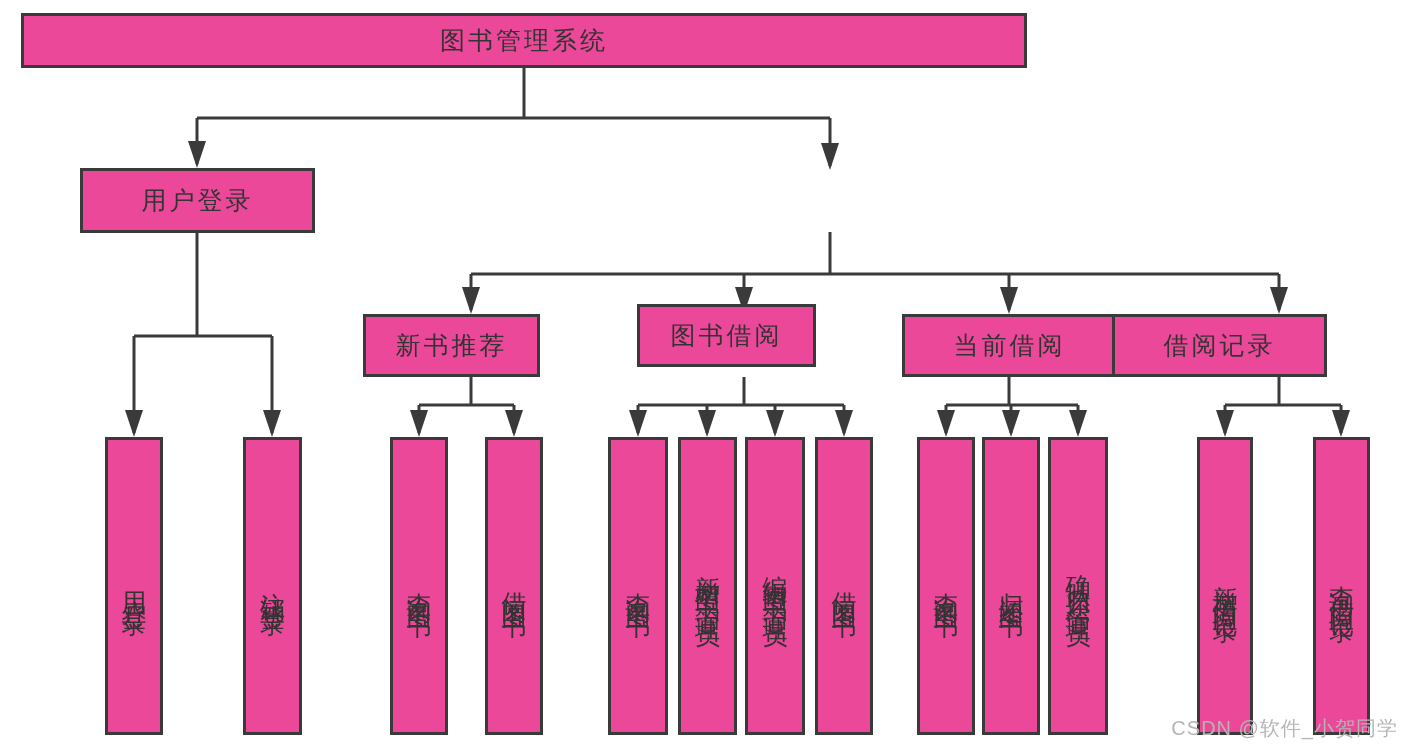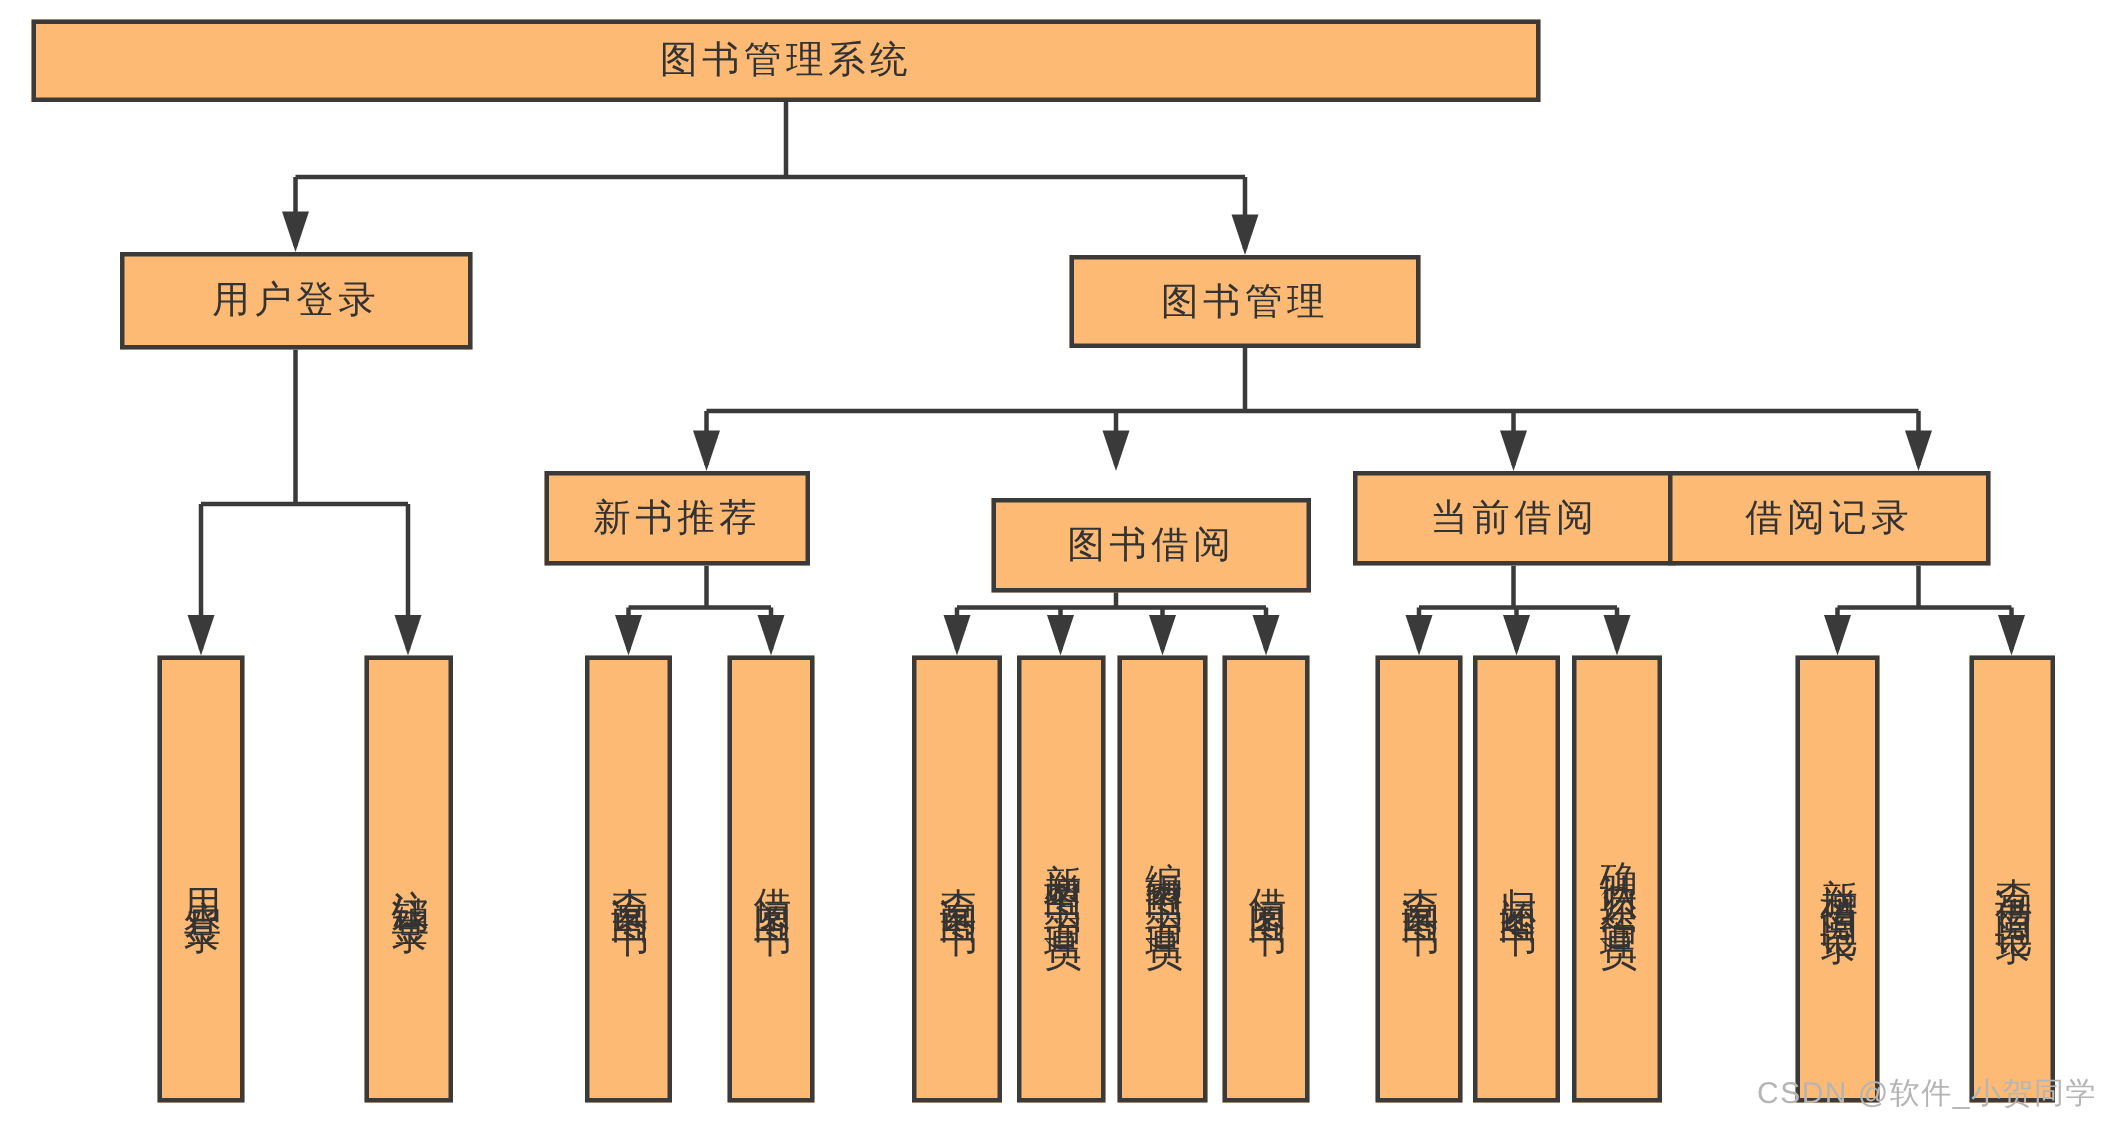--- a/index.html
+++ b/index.html
@@ -31,21 +31,21 @@
     stroke-width: 3;
     fill: none;
   }
   .connectors polygon {
     fill: currentColor;
     stroke: none;
   }
   .node {
     position: absolute;
     box-sizing: border-box;
-    background: #fdba74;
+    background: #ec4899;
     border: 3px solid var(--line);
     display: flex;
     align-items: center;
     justify-content: center;
     z-index: 2;
     color: var(--text);
     line-height: 1;
   }
   .node.h span {
     font-size: 25px;
@@ -139,28 +139,25 @@
     <polygon points="1332,410 1350,410 1341,437"></polygon>
   </svg>
 
   <div class="node h" style="left:21px; top:13px; width:1006px; height:55px;">
     <span>图书管理系统</span>
   </div>
 
   <div class="node h" style="left:80px; top:168px; width:235px; height:65px;">
     <span>用户登录</span>
   </div>
-  <div class="node h" style="left:713px; top:170px; width:234px; height:62px;">
-    <span>图书管理</span>
-  </div>
 
   <div class="node h" style="left:363px; top:314px; width:177px; height:63px;">
     <span>新书推荐</span>
   </div>
-  <div class="node h" style="left:637px; top:332px; width:213px; height:63px;margin-left:24px;">
+  <div class="node h" style="left:637px; top:304px; width:179px; height:63px;">
     <span>图书借阅</span>
   </div>
   <div class="node h" style="left:902px; top:314px; width:215px; height:63px;text-align:center;">
     <span>当前借阅</span>
   </div>
   <div class="node h" style="left:1112px; top:314px; width:215px; height:63px;">
     <span>借阅记录</span>
   </div>
 
   <div class="node v" style="left:105px; top:437px; width:58px; height:298px;">

